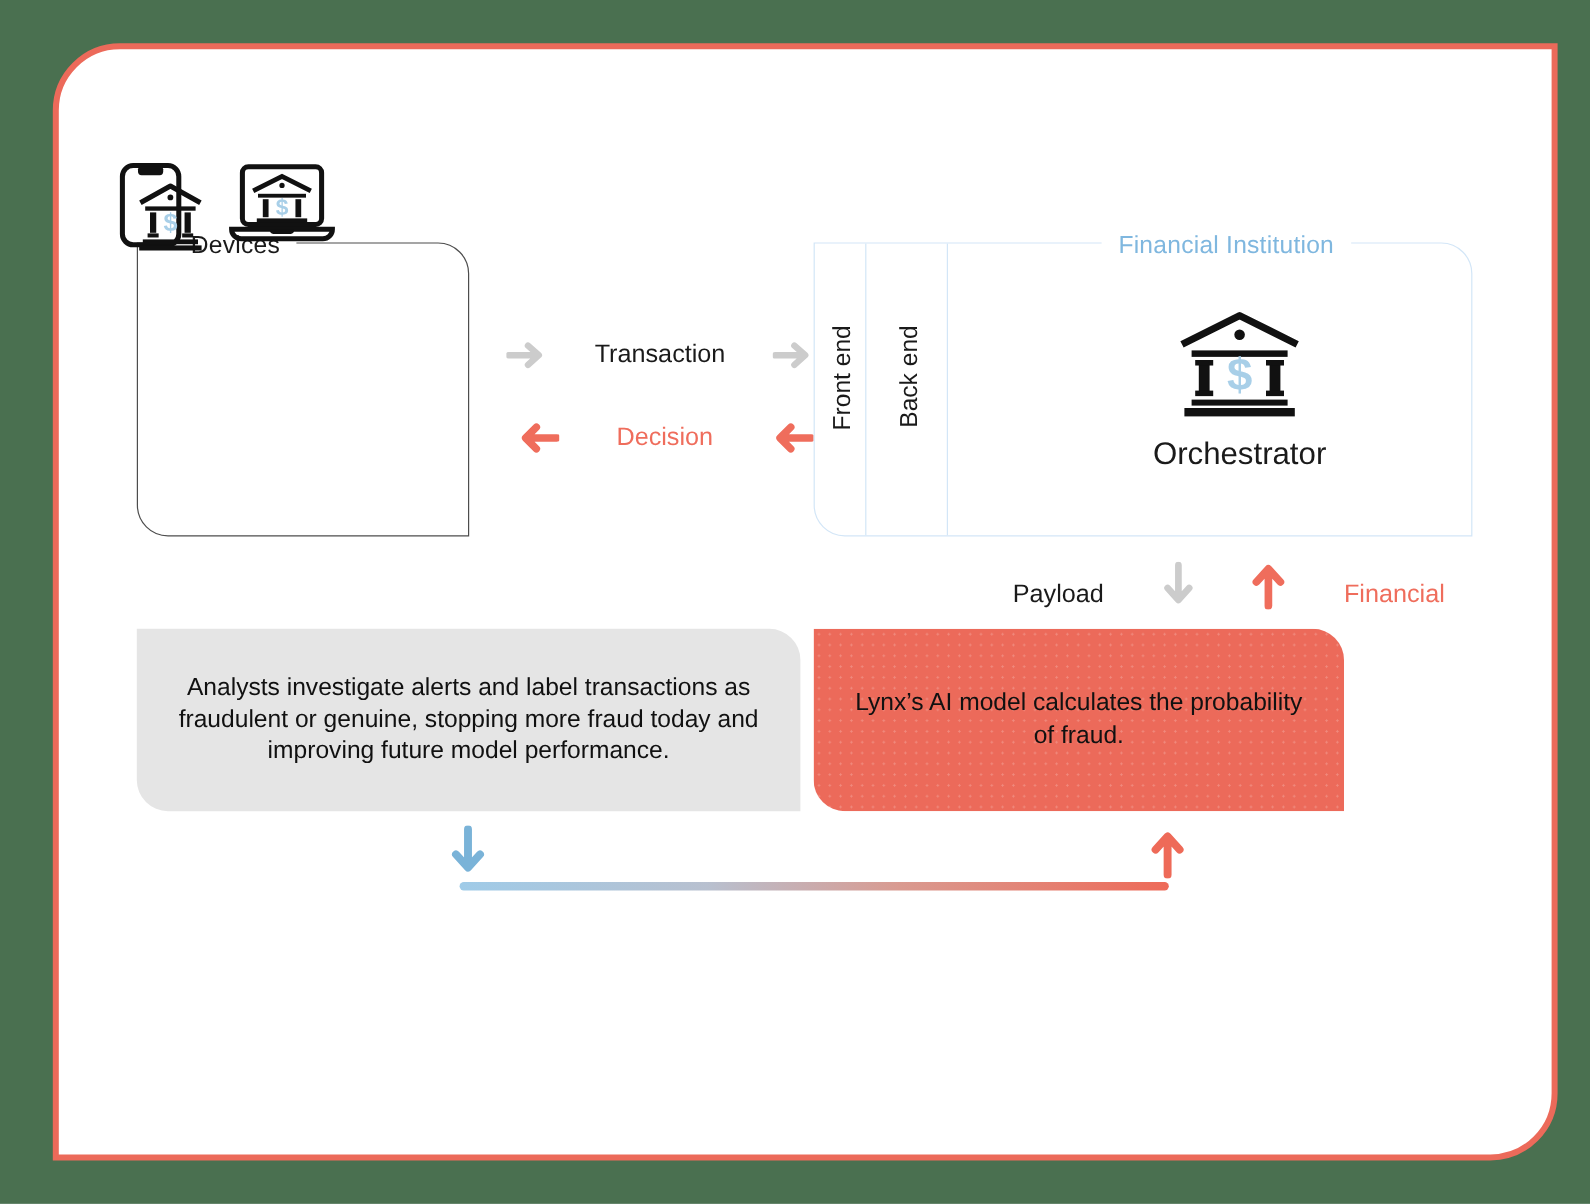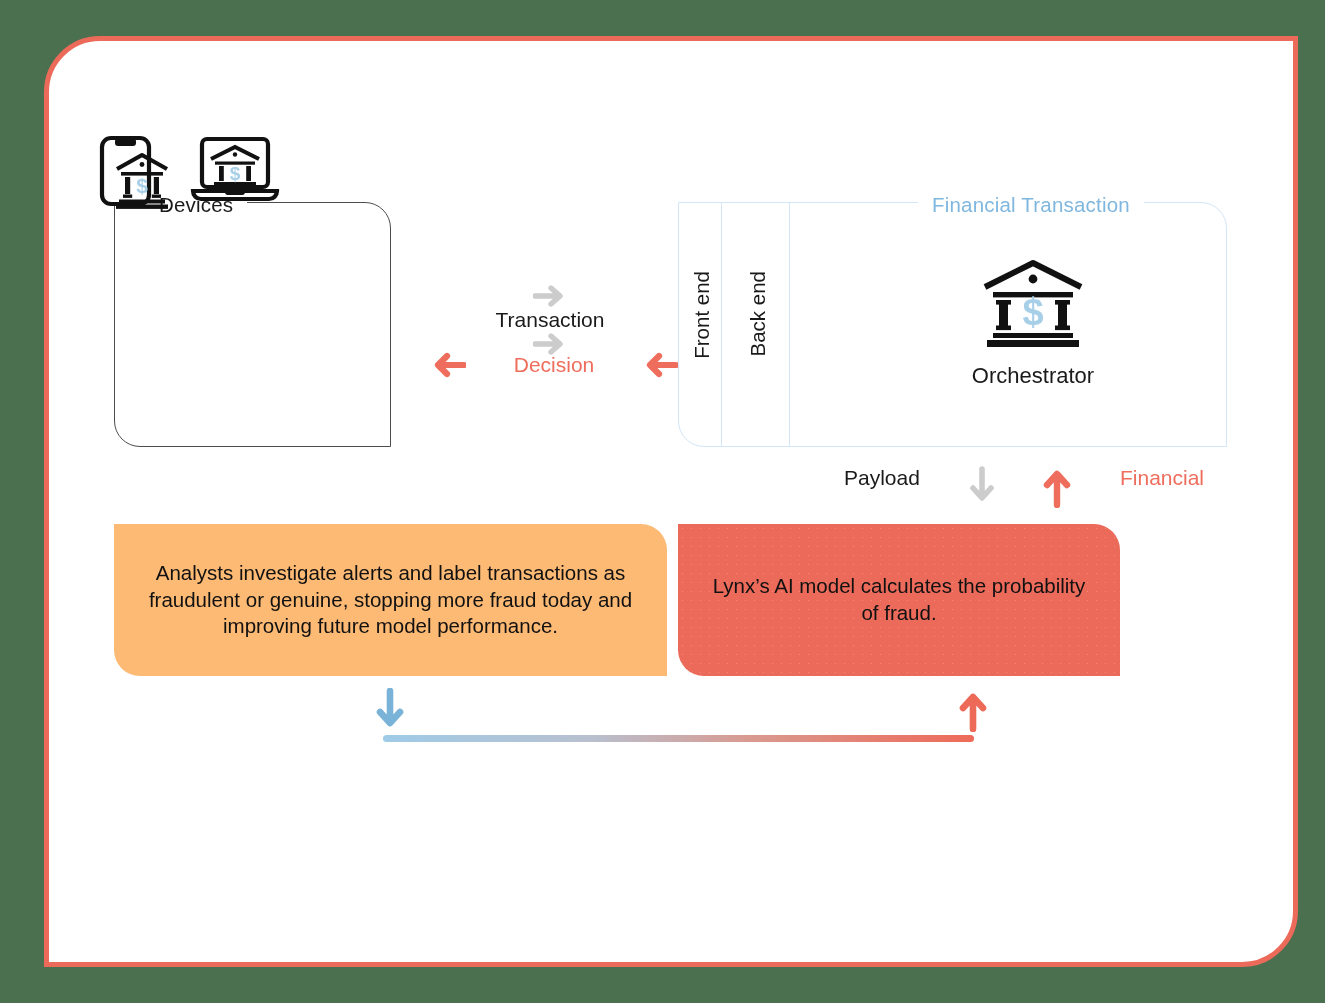--- a/index.html
+++ b/index.html
@@ -76,53 +76,53 @@
     transform: rotate(180deg);
     font-size: 20.5px;
     color: #1a1a1a;
     white-space: nowrap;
   }
   #orchestrator-wrap {
     position: absolute;
     left: 160px; top: 56px; width: 388px;
     display: flex; flex-direction: column; align-items: center; gap: 12px;
   }
-  #orchestrator-label { font-size: 22px; color: #1a1a1a; }
+  #orchestrator-label { font-size: 26px; color: #1a1a1a; }
 
   
   .mid-row { position: absolute; display: flex; align-items: center; }
-  #row-transaction { left: 373px; top: 243px; width: 256px; justify-content: space-between; flex-direction: column; }
+  #row-transaction { left: 373px; top: 243px; width: 256px; justify-content: space-between; }
   #row-decision    { left: 381px; top: 311px; width: 248px; justify-content: space-between; }
   .mid-text { font-size: 21px; white-space: nowrap; }
   .txt-dark  { color: #1a1a1a; }
   .txt-coral { color: #ef6d5c; }
 
   
   #row-payload {
     position: absolute;
     left: 795px; top: 425px;
     width: 360px;
-    display: flex; align-items: flex-start; justify-content: space-between;
+    display: flex; align-items: flex-end; justify-content: space-between;
   }
 
   
   .info-panel {
     position: absolute;
     top: 483px;
     height: 152px;
     display: flex; align-items: center; justify-content: center;
     padding: 0 24px;
     text-align: center;
     font-size: 20.5px;
     line-height: 1.30;
     color: #111111;
   }
   #panel-blue {
     left: 65px; width: 553px;
-    background: #fdba74;
+    background: #e5e5e5;
     border-radius: 0 26px 0 26px;
   }
   #panel-red {
     left: 629px; width: 442px;
     background: #ec6a5a;
     border-radius: 0 26px 0 26px;
     background-image: radial-gradient(circle, rgba(255,255,255,.22) 0.8px, transparent 0.9px);
     background-size: 9px 9px;
   }
   .info-text { position: relative; z-index: 2; }
@@ -238,21 +238,21 @@
             <rect x="15" y="66.5" width="15" height="4.6" fill="#111"></rect>
             <rect x="74" y="66.5" width="15" height="4.6" fill="#111"></rect>
             <rect x="12" y="74" width="80" height="5" fill="#111"></rect>
             <rect x="6" y="81" width="92" height="7" fill="#111"></rect>
             <text x="52" y="66" font-size="38" font-family="'Liberation Sans',sans-serif" font-weight="bold" fill="#a8cfe8" text-anchor="middle">$</text>
           </svg>
         </span>
         <span id="orchestrator-label">Orchestrator</span>
       </div>
     </div>
-    <div id="fi-label">Financial Transaction</div>
+    <div id="fi-label">Financial Institution</div>
 
     <div id="row-payload">
       <span class="mid-text txt-dark">Payload</span>
       <span>
         <svg width="26" height="40" viewBox="0 0 26 40">
           <path d="M13 3 v24 M4 22 l9 10 l9 -10" fill="none" stroke="#cccccc" stroke-width="5.6" stroke-linecap="round" stroke-linejoin="round"></path>
         </svg>
       </span>
       <span>
         <svg width="28" height="42" viewBox="0 0 28 42">

